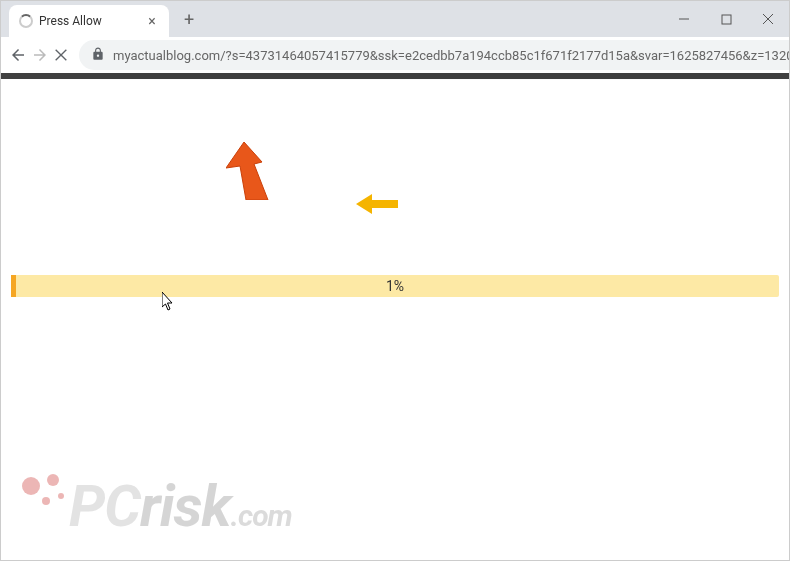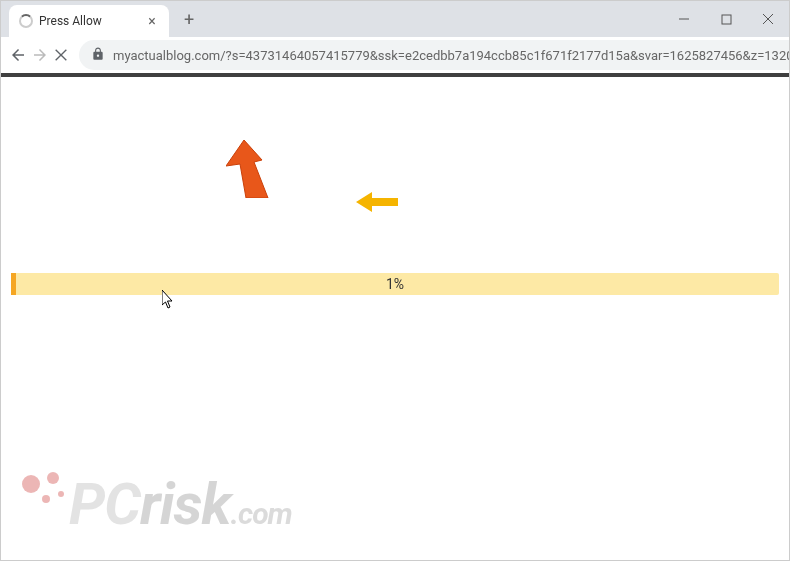--- a/index.html
+++ b/index.html
@@ -1,18 +1,18 @@
 <!DOCTYPE html>
 <html><head>
   <meta charset="utf-8">
   <style>
     * { margin: 0; padding: 0; box-sizing: border-box; font-family: -apple-system, BlinkMacSystemFont, "Segoe UI", Roboto, sans-serif; }
     body { width: 790px; height: 561px; background: #fff; position: relative; overflow: hidden; border: 1px solid #ccc; }
     
-    .window-chrome { background: #22c55e; border-bottom: 4px solid #404040; }
+    .window-chrome { background: #22c55e; border-bottom: 6px solid #404040; }
     
     .tab-bar { display: flex; align-items: center; height: 36px; background: #dee1e6; padding: 0 8px; position: relative; }
     .tab { display: flex; align-items: center; background: #fff; border-radius: 8px 8px 0 0; padding: 0 10px; height: 32px; margin-top: 4px; min-width: 160px; max-width: 180px; gap: 6px; }
     .tab-spinner { width: 14px; height: 14px; border: 2px solid #ccc; border-top-color: #666; border-radius: 50%; flex-shrink: 0; }
     .tab-title { font-size: 12px; color: #333; white-space: nowrap; overflow: hidden; text-overflow: ellipsis; flex: 1; }
     .tab-close { width: 14px; height: 14px; color: #666; cursor: pointer; display: flex; align-items: center; justify-content: center; font-size: 14px; }
     .new-tab { width: 28px; height: 28px; display: flex; align-items: center; justify-content: center; color: #666; font-size: 18px; margin-left: 6px; cursor: pointer; }
     
     .window-controls { position: absolute; right: 6px; top: 0; display: flex; gap: 12px; height: 36px; align-items: center; }
     .win-ctrl { width: 30px; height: 30px; display: flex; align-items: center; justify-content: center; cursor: pointer; color: #555; }

